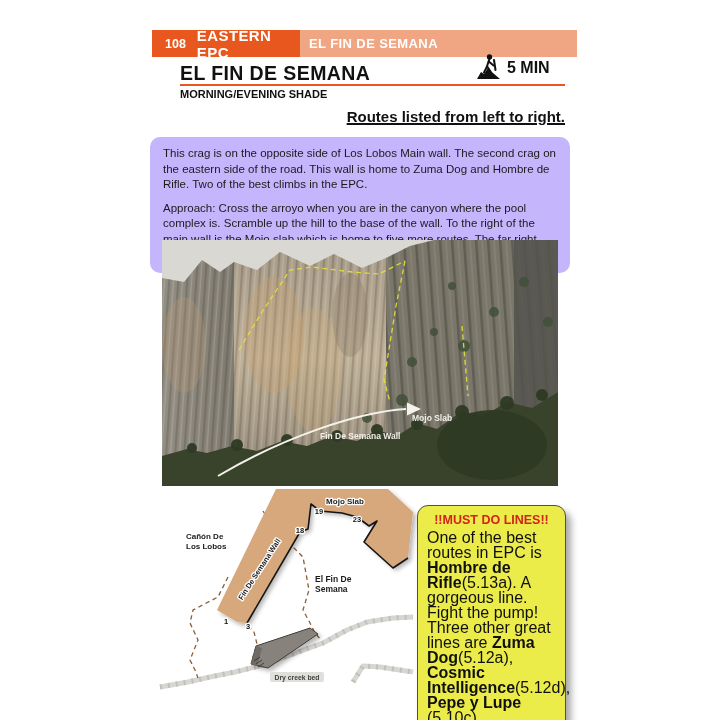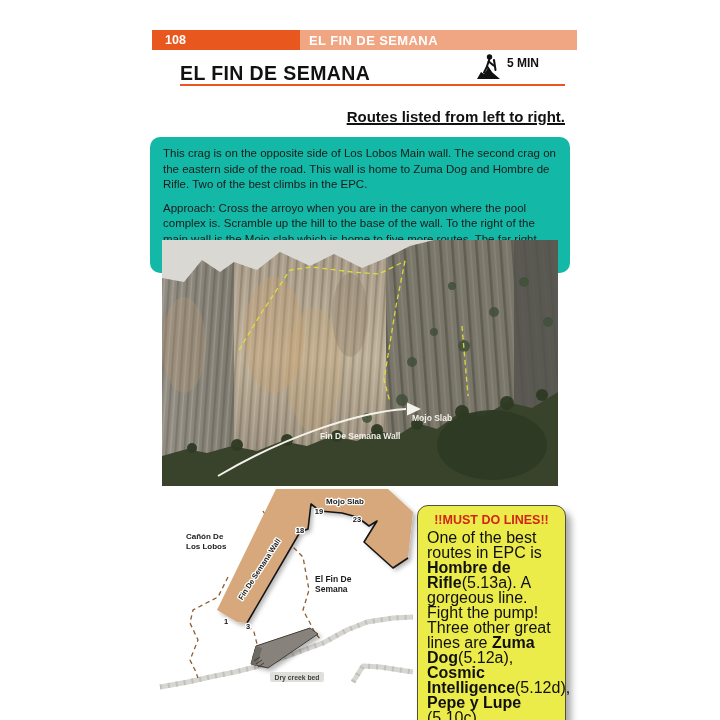--- a/index.html
+++ b/index.html
@@ -1,36 +1,36 @@
 <!DOCTYPE html>
 <html><head>
 <meta charset="utf-8">
 <style>
   html,body{margin:0;padding:0;background:#ffffff;}
   body{width:720px;height:720px;position:relative;font-family:"Liberation Sans",sans-serif;-webkit-font-smoothing:antialiased;}
   .page{position:absolute;inset:0;background:#fff;}
 
   
-  .hdr{position:absolute;top:30px;left:152px;height:20px;display:flex;}
+  .hdr{position:absolute;top:30px;left:152px;height:27px;display:flex;}
   .hdr-dark{width:148px;background:#E8571D;color:#fff;display:flex;align-items:center;gap:11px;padding-left:13px;box-sizing:border-box;}
   .hdr-dark .pgnum{font-size:12.5px;font-weight:bold;}
   .hdr-dark .section{font-size:15px;font-weight:bold;letter-spacing:.4px;}
   .hdr-light{width:277px;background:#F1A683;color:#fff;display:flex;align-items:center;padding-left:9px;box-sizing:border-box;font-size:13px;font-weight:bold;letter-spacing:.4px;}
 
   
   .crag-title{position:absolute;left:180px;top:62px;font-size:19.5px;font-weight:bold;color:#111;letter-spacing:.4px;}
   .title-rule{position:absolute;left:180px;top:84px;width:385px;height:2px;background:#E8571D;}
   .approach{position:absolute;left:476px;top:56px;width:90px;height:28px;display:flex;align-items:flex-end;gap:6px;}
-  .approach .time{font-size:12px;font-weight:bold;color:#111;padding-bottom:14px;}
+  .approach .time{font-size:16px;font-weight:bold;color:#111;padding-bottom:7px;}
   .sun{position:absolute;left:180px;top:88px;font-size:11px;font-weight:bold;color:#111;line-height:12.5px;}
   .rcount{position:absolute;top:88px;left:180px;width:385px;text-align:right;font-size:11.5px;font-weight:bold;color:#111;}
   .order{position:absolute;top:108px;left:180px;width:385px;text-align:right;font-size:15px;font-weight:bold;color:#111;text-decoration:underline;text-decoration-thickness:1.5px;}
 
   
-  .desc{position:absolute;left:150px;top:137px;width:420px;box-sizing:border-box;background:#14b8a6;border-radius:10px;padding:9px 13px 10px 13px;font-size:11.5px;line-height:15.5px;color:#1b1b1b;}
+  .desc{position:absolute;left:150px;top:137px;width:420px;box-sizing:border-box;background:#c4b5fd;border-radius:10px;padding:9px 13px 10px 13px;font-size:11.5px;line-height:15.5px;color:#1b1b1b;}
   .desc p{margin:0;}
   .desc p + p{margin-top:8px;}
 
   
   .photo{position:absolute;left:162px;top:240px;width:396px;height:246px;}
   .photo svg{display:block;}
 
   
   .map{position:absolute;left:160px;top:480px;width:310px;height:240px;}
   .map svg{display:block;overflow:visible;}
@@ -43,20 +43,21 @@
   .mustdo .md-body b{font-weight:bold;}
 </style>
 </head>
 <body>
 
 <div class="page">
 
   <div class="hdr">
     <div class="hdr-dark">
       <span class="pgnum">108</span>
+      <span class="section">EASTERN EPC</span>
     </div>
     <div class="hdr-light">
       <span>EL FIN DE SEMANA</span>
     </div>
   </div>
 
   <div class="crag-title">EL FIN DE SEMANA</div>
   <div class="title-rule"></div>
 
   <div class="approach">
@@ -70,20 +71,21 @@
           <path d="M11.2,13.5 L14.5,18.5"></path>
           <path d="M12.8,8.5 L17.5,12.5"></path>
           <path d="M18,7 L19.5,17"></path>
         </g>
       </svg>
     </span>
     <span class="time">5 MIN</span>
   </div>
 
   <div class="sun">
+    <div>MORNING/EVENING SHADE</div>
   </div>
   <div class="order">Routes listed from left to right.</div>
 
   <div class="desc">
     <p>This crag is on the opposite side of Los Lobos Main wall. The second crag on the eastern side of the road. This wall is home to Zuma Dog and Hombre de Rifle. Two of the best climbs in the EPC.</p>
     <p>Approach: Cross the arroyo when you are in the canyon where the pool complex is. Scramble up the hill to the base of the wall. To the right of the main wall is the Mojo slab which is home to five more routes. The far right pitch being a great alternate start to Estrallita.</p>
   </div>
 
   <div class="photo">
     <svg width="396" height="246" viewBox="0 0 396 246">

